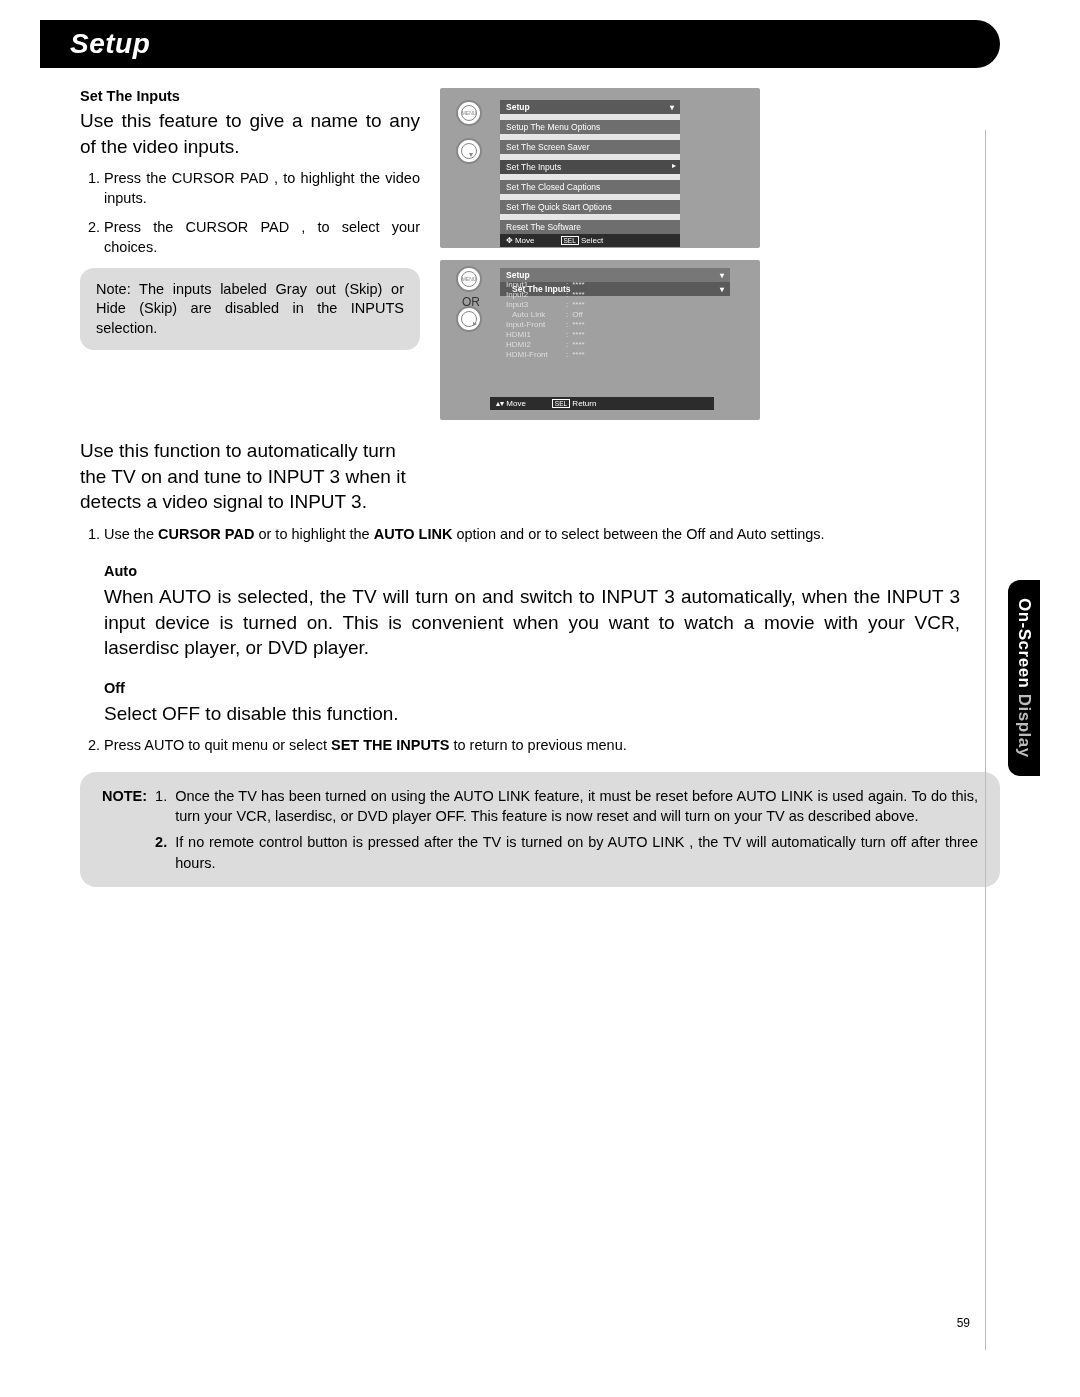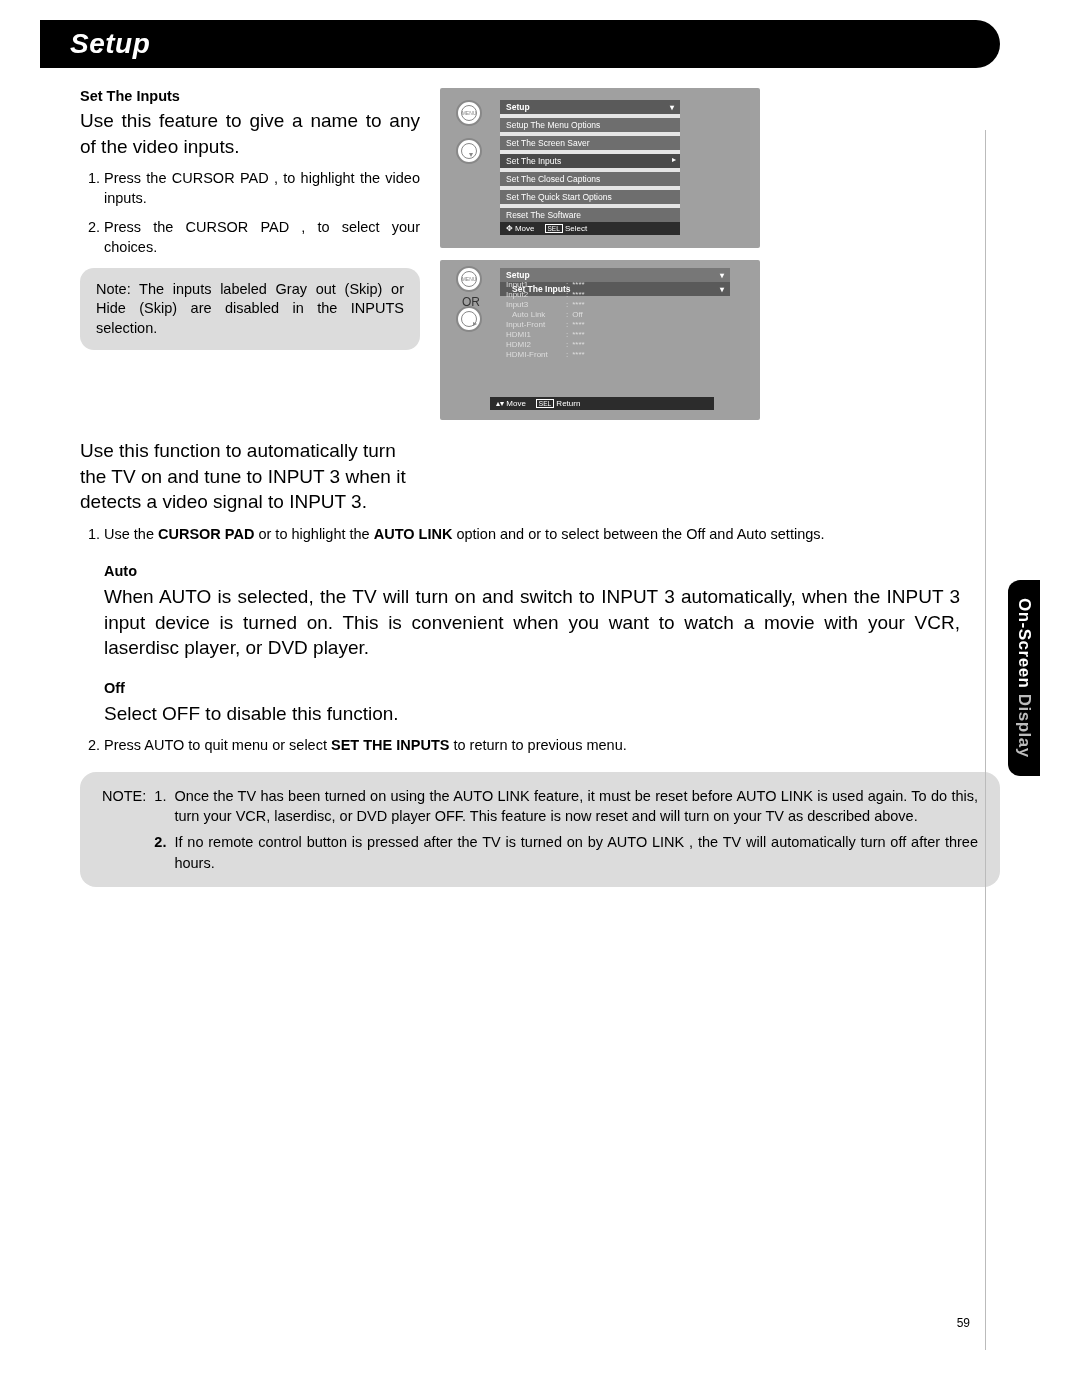--- a/index.html
+++ b/index.html
@@ -64,21 +64,21 @@
     border-radius: 16px;
     padding: 14px 22px;
     font-size: 14.5px;
     line-height: 1.4;
     text-align: justify;
     width: 920px;
     margin-top: 16px;
     margin-left: 0px;
   }
   .note-box-wide .note-row { display:flex; gap:8px; }
-  .note-box-wide .note-label { flex:0 0 auto; white-space:nowrap; }
+  .note-box-wide .note-label { flex:0 0 auto; white-space:nowrap;font-weight:bold; }
   .note-box-wide .note-num { flex:0 0 auto; }
   .note-box-wide .note-body { flex:1 1 auto; }
   .osd-panel {
     background: #a0a0a0;
     width: 320px;
     height: 160px;
     position: relative;
     border-radius: 2px;
   }
   .osd-panel2 {
@@ -98,40 +98,40 @@
   }
   .osd-title {
     background: #5a5a5a;
     color: #fff;
     padding: 2px 6px;
     font-weight: bold;
     display:flex; justify-content:space-between; align-items:center;
   }
   .osd-item {
     background: #6e6e6e;
-    border-top: 4px solid #e5e5e5;
+    border-top: 6px solid #e5e5e5;
     padding: 2px 6px;
     color: #fff;
   }
   .osd-item.hl {
     background: #4a4a4a;
     position: relative;
   }
   .osd-item.hl::after {
     content: "▸";
     position: absolute;
     right: 4px; top: 1px;
     font-size: 8px;
   }
   .osd-footer {
     background: #2c2c2c;
     color: #fff;
     padding: 2px 6px;
     font-size: 8px;
-    display:flex; gap:10px; align-items:center;
+    display:flex; gap:26px; align-items:center;
   }
   .osd-footer .sel { border:1px solid #fff; padding:0 2px; font-size:6.5px; }
   .or-label {
     position: absolute;
     left: 22px; top: 35px;
     font-size: 12px;
     color: #333;
   }
   .btn-circle {
     position: absolute;

